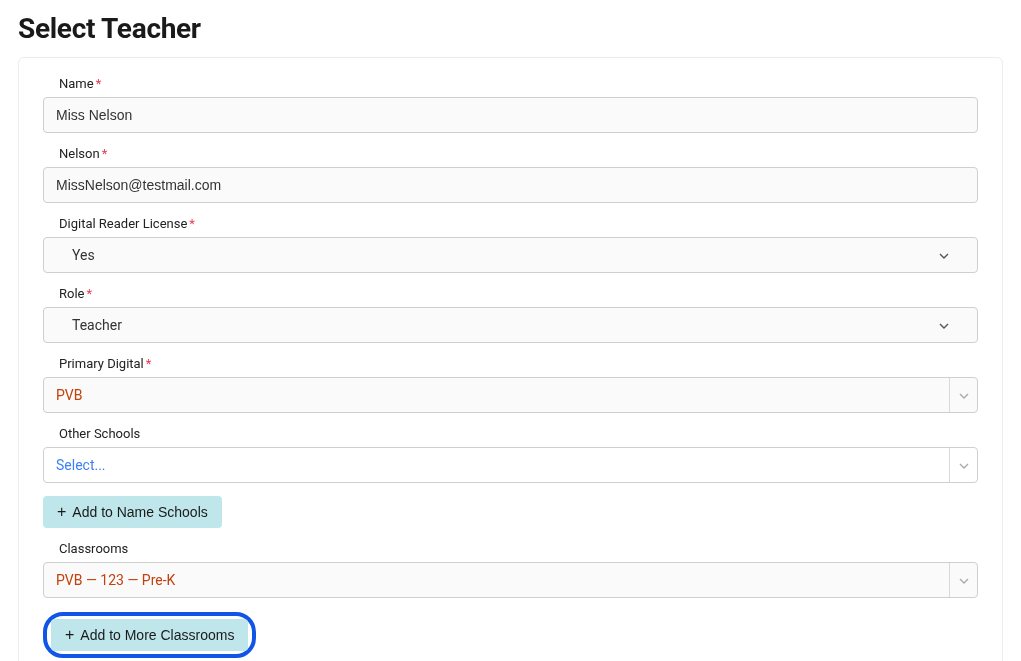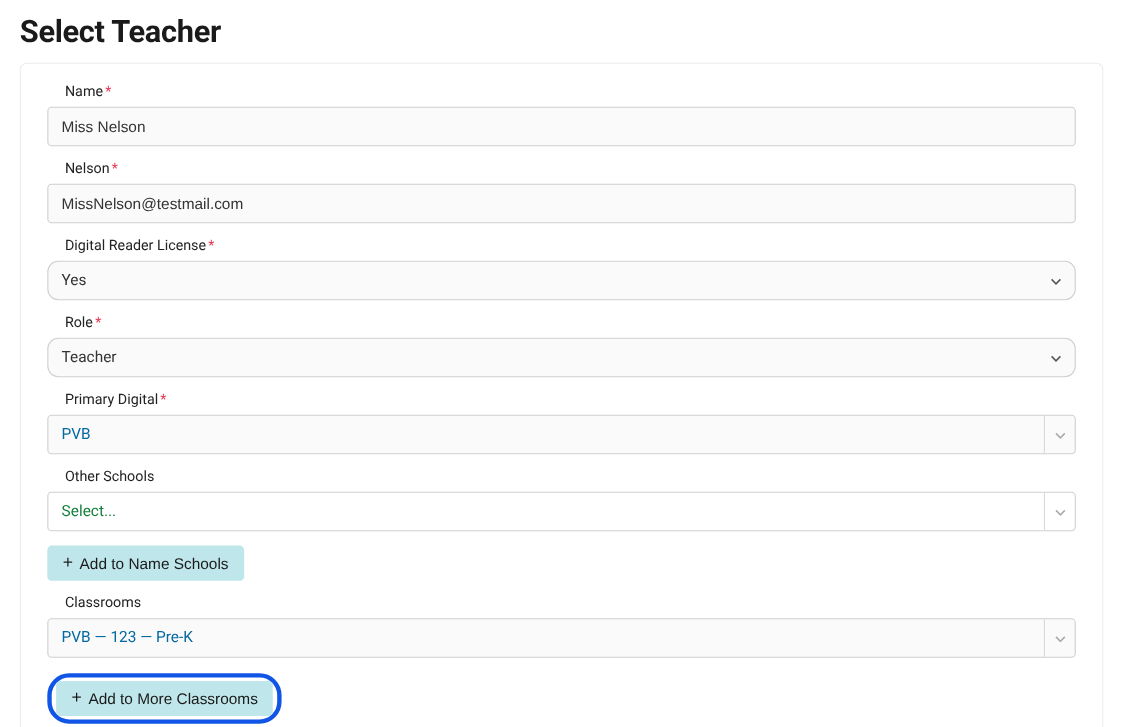--- a/index.html
+++ b/index.html
@@ -52,48 +52,47 @@
       background: #fafafa;
       height: 36px;
     }
     .text-input {
       padding: 12px 12px;
     }
     .text-input::placeholder {
       color: #888;
     }
     .select-input {
-      padding: 0 12px;
+      padding: 0 28px;
       display: flex;
       align-items: center;
       justify-content: space-between;
       cursor: pointer;
-      border-radius: 10px;
     }
     .chevron {
       color: #555;
       font-size: 12px;
       line-height: 1;
     }
     .combo {
       display: flex;
       align-items: stretch;
       padding: 0;
       background: #fff;
     }
     .combo-value {
       flex: 1;
       display: flex;
       align-items: center;
       padding: 0 12px;
       font-size: 14px;
-      color: #0369a1;
+      color: #c2410c;
     }
     .combo-value.placeholder {
-      color: #15803d;
+      color: #3b82f6;
     }
     .combo-handle {
       width: 28px;
       border-left: 1px solid #d9d9d9;
       display: flex;
       align-items: center;
       justify-content: center;
       cursor: pointer;
     }
     .combo-handle .chevron {

